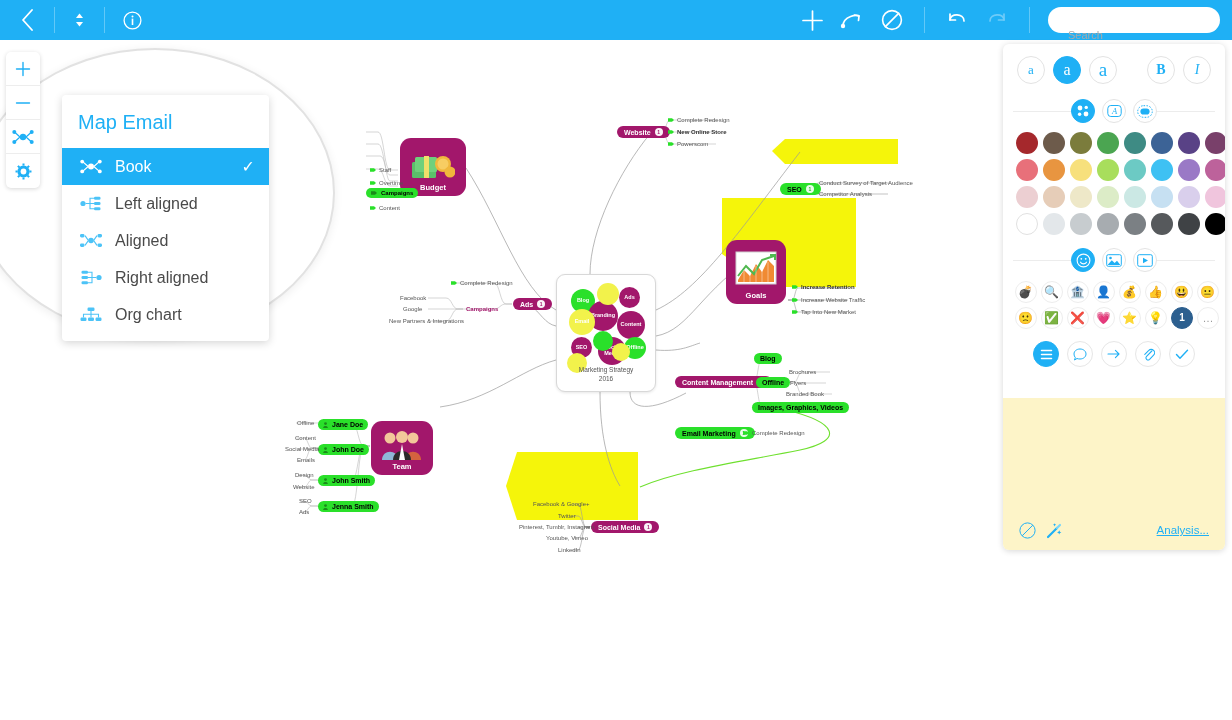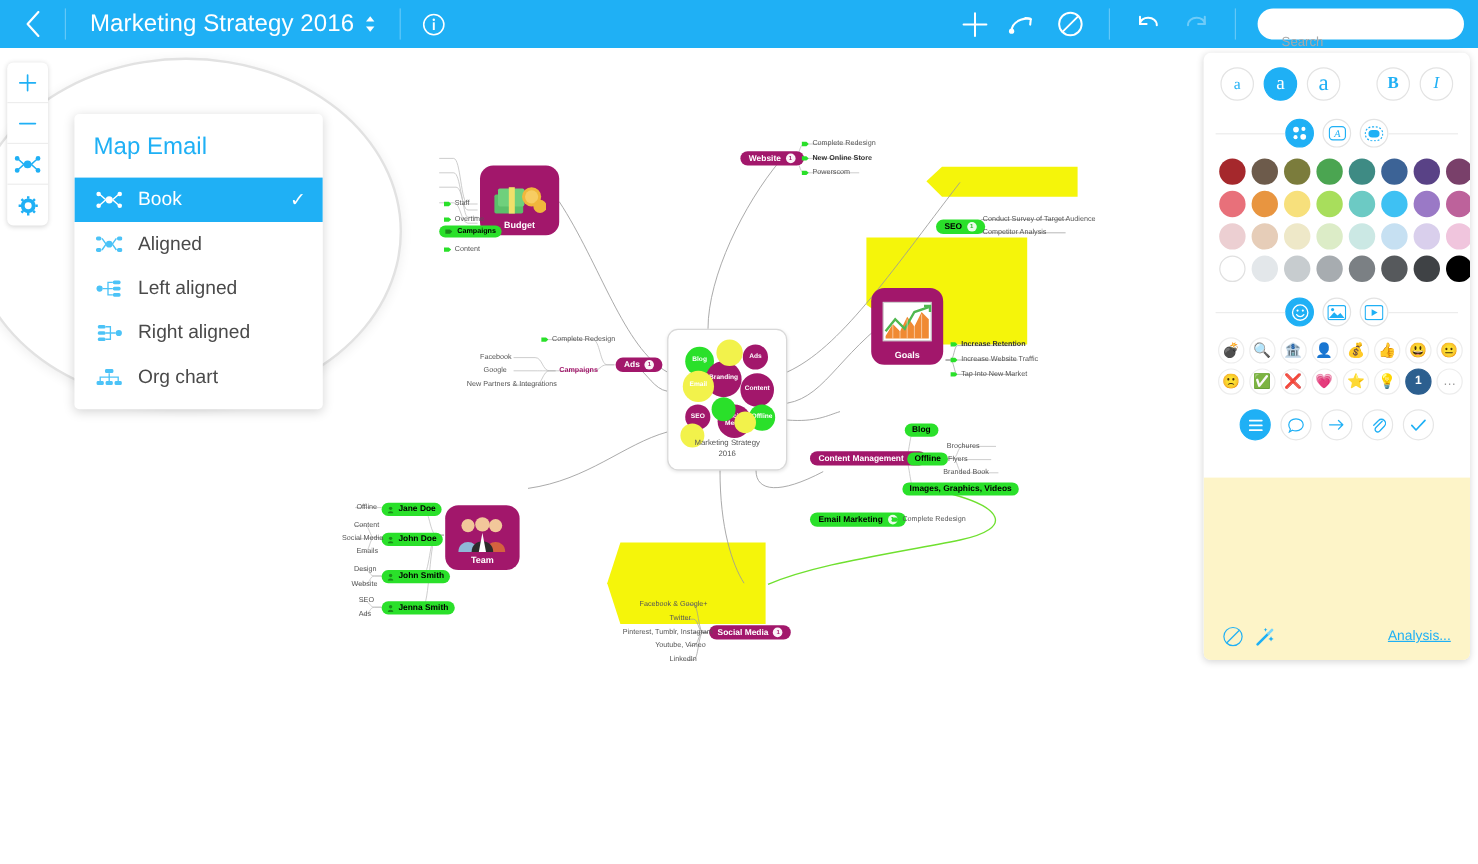--- a/index.html
+++ b/index.html
@@ -212,21 +212,20 @@
 <body>
 
 <div class="topbar">
   <div class="tb-back">
     <svg width="13" height="22" viewBox="0 0 13 22">
       <path d="M11 1 L2 11 L11 21" stroke="#fff" stroke-width="1.8" fill="none" stroke-linecap="round" stroke-linejoin="round"></path>
     </svg>
   </div>
   <div class="tb-sep"></div>
   <div class="tb-title-wrap">
-    <span class="tb-title">Marketing Strategy 2016</span>
     <span class="tb-stepper">
       <svg width="9" height="14" viewBox="0 0 9 14">
         <path d="M4.5 0.5 L8 5 L1 5 Z" fill="#fff"></path>
         <path d="M4.5 13.5 L8 9 L1 9 Z" fill="#fff"></path>
       </svg>
     </span>
   </div>
   <div class="tb-sep"></div>
   <div class="tb-info">
     <svg width="19" height="19" viewBox="0 0 19 19">
@@ -713,45 +712,45 @@
       </svg>
     </span>
     <span class="mi-lbl">Book</span>
     <span class="mi-chk">✓</span>
   </div>
 
   <div class="menu-item">
     <span class="mi-ic">
       <svg width="22" height="15" viewBox="0 0 22 15">
         <g fill="#4cc3f7">
+          <circle cx="3" cy="7.5" r="2.6"></circle>
+          <rect x="14" y="0.8" width="6.5" height="3" rx="1.3"></rect>
+          <rect x="14" y="6" width="6.5" height="3" rx="1.3"></rect>
+          <rect x="14" y="11.2" width="6.5" height="3" rx="1.3"></rect>
+        </g>
+        <path d="M5.6 7.5 H10 M10 7.5 V2.3 H14 M10 7.5 H14 M10 7.5 V12.7 H14" stroke="#4cc3f7" stroke-width="1.1" fill="none"></path>
+      </svg>
+    </span>
+    <span class="mi-lbl">Left aligned</span>
+  </div>
+
+  <div class="menu-item">
+    <span class="mi-ic">
+      <svg width="22" height="15" viewBox="0 0 22 15">
+        <g fill="#4cc3f7">
           <rect x="0" y="1" width="4.5" height="3.4" rx="1.4"></rect>
           <rect x="0" y="10.6" width="4.5" height="3.4" rx="1.4"></rect>
           <rect x="17.5" y="1" width="4.5" height="3.4" rx="1.4"></rect>
           <rect x="17.5" y="10.6" width="4.5" height="3.4" rx="1.4"></rect>
           <circle cx="11" cy="7.5" r="2.8"></circle>
         </g>
         <path d="M8.4 7.5 L5 2.7 M8.4 7.5 L5 12.3 M13.6 7.5 L17 2.7 M13.6 7.5 L17 12.3" stroke="#4cc3f7" stroke-width="1.2"></path>
       </svg>
     </span>
     <span class="mi-lbl">Aligned</span>
-  </div>
-
-  <div class="menu-item">
-    <span class="mi-ic">
-      <svg width="22" height="15" viewBox="0 0 22 15">
-        <g fill="#4cc3f7">
-          <circle cx="3" cy="7.5" r="2.6"></circle>
-          <rect x="14" y="0.8" width="6.5" height="3" rx="1.3"></rect>
-          <rect x="14" y="6" width="6.5" height="3" rx="1.3"></rect>
-          <rect x="14" y="11.2" width="6.5" height="3" rx="1.3"></rect>
-        </g>
-        <path d="M5.6 7.5 H10 M10 7.5 V2.3 H14 M10 7.5 H14 M10 7.5 V12.7 H14" stroke="#4cc3f7" stroke-width="1.1" fill="none"></path>
-      </svg>
-    </span>
-    <span class="mi-lbl">Left aligned</span>
   </div>
 
   <div class="menu-item">
     <span class="mi-ic">
       <svg width="22" height="15" viewBox="0 0 22 15">
         <g fill="#4cc3f7">
           <circle cx="19" cy="7.5" r="2.6"></circle>
           <rect x="1.5" y="0.8" width="6.5" height="3" rx="1.3"></rect>
           <rect x="1.5" y="6" width="6.5" height="3" rx="1.3"></rect>
           <rect x="1.5" y="11.2" width="6.5" height="3" rx="1.3"></rect>

